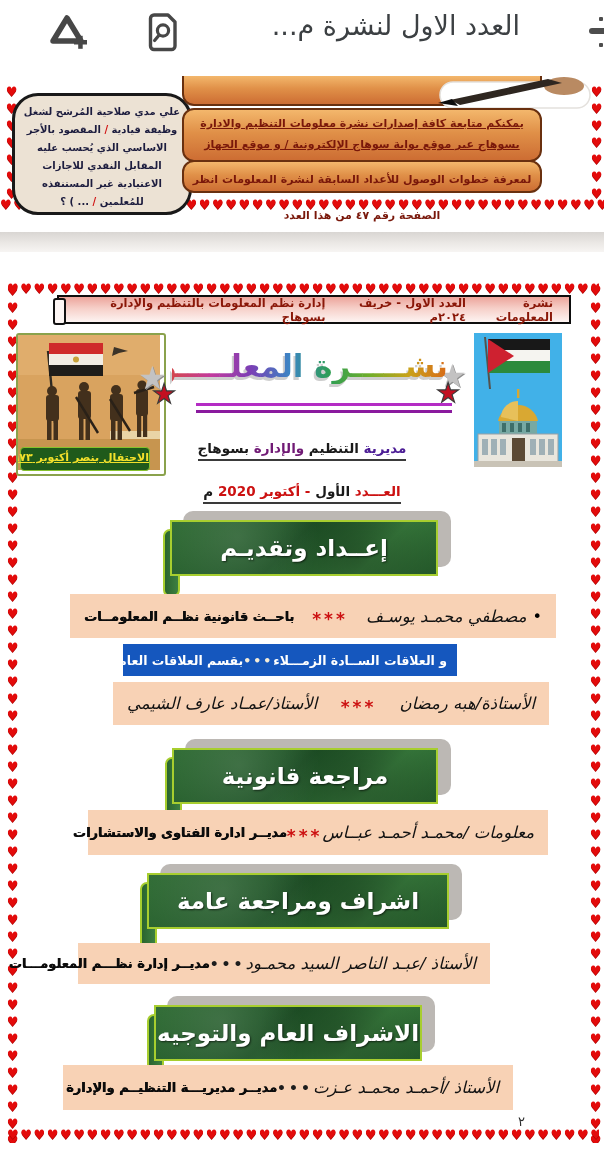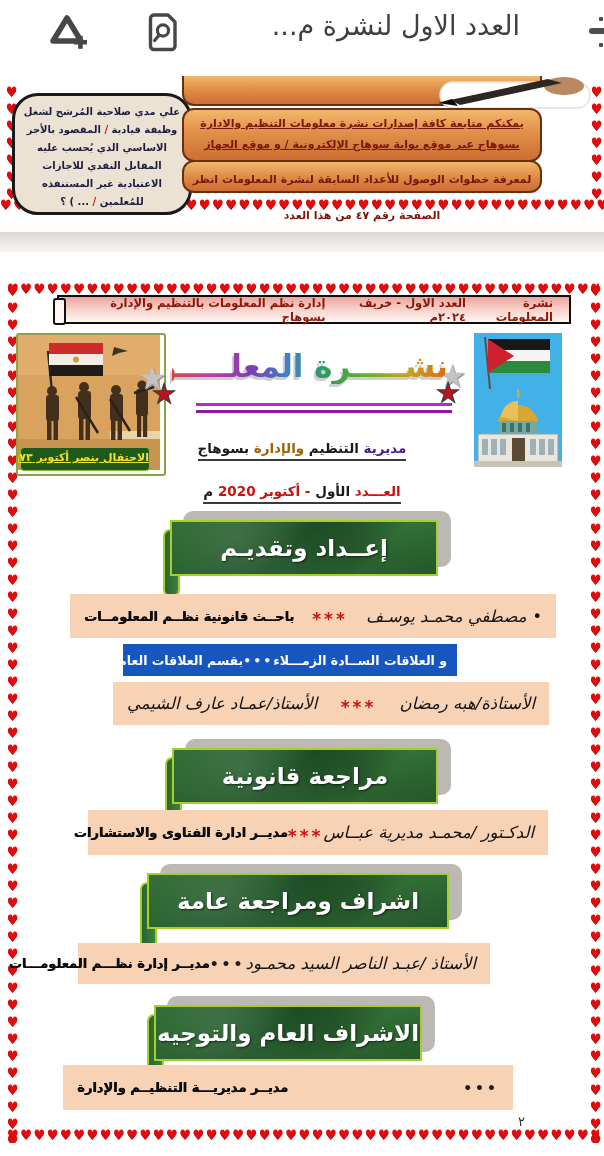--- a/index.html
+++ b/index.html
@@ -256,21 +256,21 @@
 
     <div class="star star-gray" style="left:138px;top:110px;">★</div>
     <div class="star star-red" style="left:152px;top:128px;">★</div>
     <div class="star star-gray" style="left:438px;top:108px;">★</div>
     <div class="star star-red" style="left:436px;top:127px;">★</div>
 
     <div class="main-title">نشـــــرة المعلـــــومات</div>
     <div class="title-underline"></div>
 
     <div class="subline sub1">
-      <span><span style="color: #4c1d95;">مديرية </span><span style="color: rgb(26, 26, 26);">التنظيم </span><span style="color: #a16207;">والإدارة </span><span style="color: rgb(26, 26, 26);">بسوهاج</span></span>
+      <span><span style="color: #4c1d95;">مديرية </span><span style="color: rgb(26, 26, 26);">التنظيم </span><span style="color: #701a75;">والإدارة </span><span style="color: rgb(26, 26, 26);">بسوهاج</span></span>
     </div>
     <div class="subline sub2">
       <span><span style="color: rgb(204, 17, 17);">العـــدد </span><span style="color: rgb(26, 26, 26);">الأول </span><span style="color: rgb(204, 17, 17);">-  أكتوبر 2020 </span><span style="color: rgb(26, 26, 26);">م</span></span>
     </div>
 
     <div class="banner banner1">
       <div class="shadow"></div>
       <div class="pill"></div>
       <div class="plate">إعــداد وتقديـم</div>
     </div>
@@ -293,21 +293,21 @@
       <span class="name">الأستاذ/عمـاد عارف الشيمي</span>
     </div>
 
     <div class="banner banner2">
       <div class="shadow"></div>
       <div class="pill"></div>
       <div class="plate">مراجعة قانونية</div>
     </div>
 
     <div class="prow row3">
-      <span class="name">الدكـتور /محمـد مديرية عبــاس</span>
+      <span class="name">معلومات /محمـد أحمـد عبــاس</span>
       <span class="stars-red">***</span>
       <span class="role">مديــر ادارة الفتاوى والاستشارات</span>
     </div>
 
     <div class="banner banner3">
       <div class="shadow"></div>
       <div class="pill"></div>
       <div class="plate">اشراف ومراجعة عامة</div>
     </div>
 
@@ -317,19 +317,20 @@
       <span class="role">مديــر إدارة نظـــم المعلومـــات</span>
     </div>
 
     <div class="banner banner4">
       <div class="shadow"></div>
       <div class="pill"></div>
       <div class="plate">الاشراف العام والتوجيه</div>
     </div>
 
     <div class="prow row5">
+      <span class="name">الأستاذ /أحمـد محمـد عـزت</span>
       <span class="stars-dark">•••</span>
       <span class="role">مديــر مديريـــة التنظيــم والإدارة</span>
     </div>
 
     <div class="pagenum">٢</div>
   </div>
 </div>
 
 </body></html>

